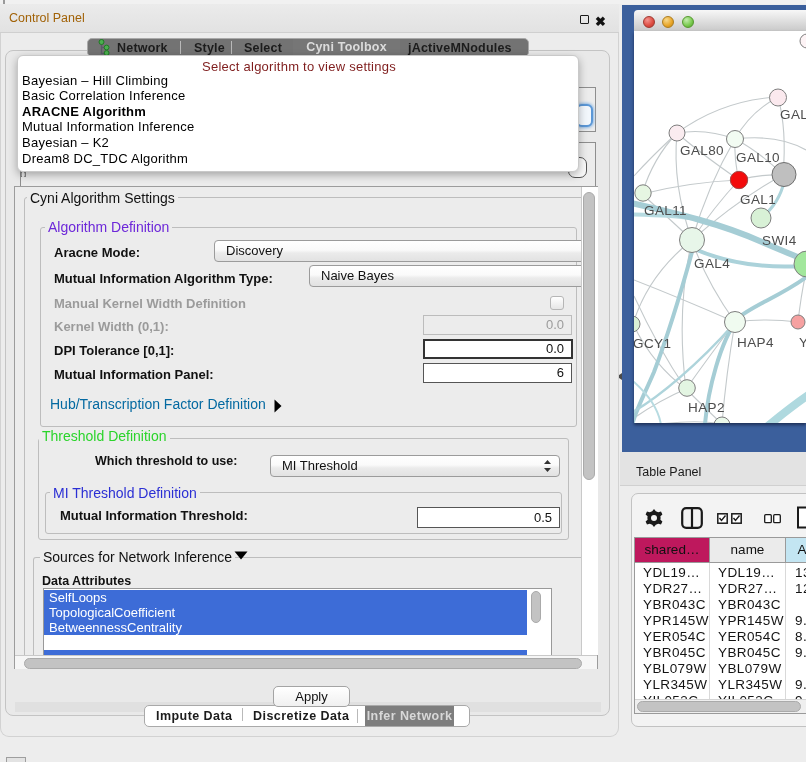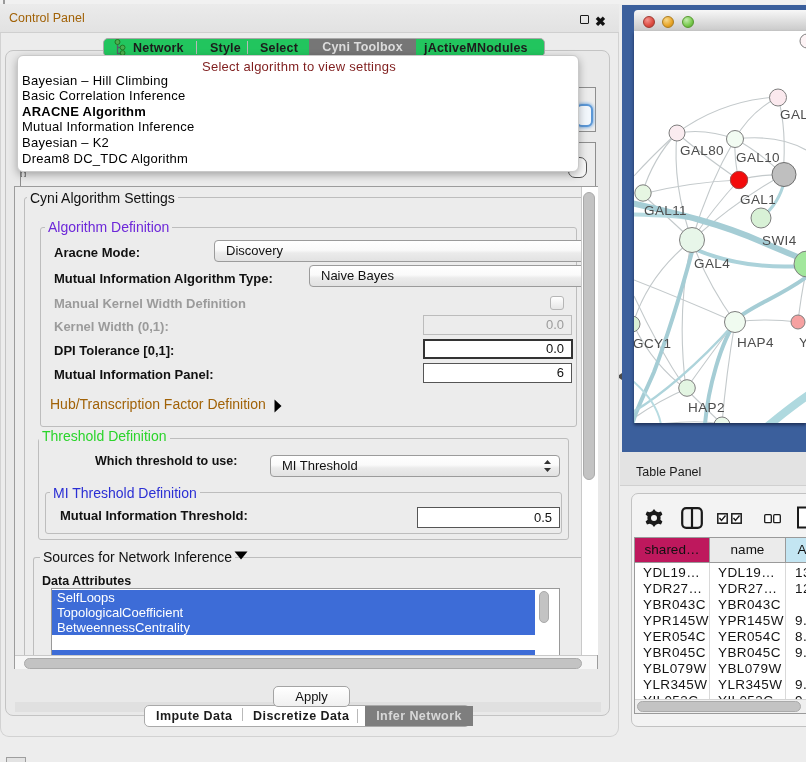--- a/index.html
+++ b/index.html
@@ -8,21 +8,21 @@
 .abs{position:absolute;}
 
 #leftwin{left:0;top:4px;width:619px;height:733px;background:#ececec;
   border-radius:0 0 9px 9px;box-shadow:0 0 0 1px #d2d2d2 inset;}
 #titlebar{left:0;top:0;width:619px;height:28px;
   background:linear-gradient(#ebebeb,#e2e2e2);border-bottom:1px solid #cfcfcf;}
 #titletext{left:9px;top:7px;font-size:12.5px;color:#a16207;}
 #floatbtn{left:580px;top:11px;width:7px;height:7px;border:1.6px solid #1a1a1a;border-radius:1px;}
 #closebtn{left:595px;top:10px;font-size:13px;font-weight:bold;color:#111;}
 
-#tabpill{left:103px;top:34px;width:440px;height:17px;background:#22c55e;border:1px solid #a9a9a9;
+#tabpill{left:87px;top:34px;width:440px;height:17px;background:#737373;border:1px solid #a9a9a9;
   border-radius:5px;font-size:12.5px;font-weight:bold;letter-spacing:0.2px;color:#1c1c1c;}
 .tabsep{position:absolute;top:2px;width:1px;height:13px;background:#b9b9b9;}
 #tabdark{position:absolute;left:205px;top:0;width:107px;height:17px;background:#767676;color:#dcdcdc;
   text-align:center;line-height:17px;}
 
 #innerpanel{left:5px;top:46px;width:603px;height:664px;background:#e9e9e9;
   border:1px solid #c4c4c4;border-radius:8px;}
 
 #fragA{left:20px;top:83px;width:574px;height:43px;border:1px solid #8e8e8e;background:#ececec;}
 #fragAblue{left:576px;top:100px;width:13px;height:19px;border:2px solid #5b97d6;border-radius:6px;
@@ -37,32 +37,32 @@
 .glabel{position:absolute;background:#ececec;padding:0 3px;font-size:14px;line-height:14px;white-space:nowrap;}
 .blabel{position:absolute;font-size:13px;font-weight:bold;color:#111;white-space:nowrap;}
 .gray{color:#9b9b9b !important;}
 .combo{position:absolute;border:1px solid #9b9b9b;border-radius:4px;height:20px;
   background:linear-gradient(#ffffff,#fafafa 45%,#ebebeb 60%,#e2e2e2);
   font-size:13px;color:#111;margin-left:32px;}
 .combotext{position:absolute;left:11px;top:2px;}
 .stepper{position:absolute;right:8px;top:4px;width:7px;height:12px;}
 .field{position:absolute;height:18px;background:#fff;font-size:13px;color:#111;text-align:right;padding-right:7px;}
 
-#datalist{left:36px;top:401px;width:507px;height:66px;background:#fff;border:1px solid #999;}
+#datalist{left:28px;top:401px;width:507px;height:66px;background:#fff;border:1px solid #999;}
 .litem{position:absolute;left:0px;width:478px;height:15px;background:#3d6cd7;color:#fff;
   font-size:13px;padding-left:5px;line-height:15px;}
 
 .thumb{position:absolute;background:#c3c3c3;border:1px solid #aaa;border-radius:6px;}
 
 #applybtn{left:273px;top:682px;width:75px;height:19px;z-index:5;border:1px solid #a4a4a4;border-radius:5px;
   background:linear-gradient(#ffffff,#f0f0f0);text-align:center;line-height:19px;font-size:13px;color:#111;}
 #botband{left:15px;top:698px;width:586px;height:10px;background:#e0e0e0;}
 #bottabs{left:144px;top:701px;width:324px;height:20px;background:#fff;border:1px solid #a9a9a9;
   border-radius:5px;font-size:12.5px;font-weight:bold;letter-spacing:0.45px;color:#1c1c1c;}
-#botdark{position:absolute;left:220px;top:0;width:108px;height:20px;background:#7e7e7e;color:#d8d8d8;
+#botdark{position:absolute;left:220px;top:0;width:89px;height:20px;background:#7e7e7e;color:#d8d8d8;
   text-align:center;line-height:20px;}
 
 #popup{left:17px;top:55px;width:560px;height:115px;background:#ffffff;border:1px solid #c9c9c9;
   border-radius:6px;box-shadow:0 3px 8px rgba(0,0,0,.3);font-size:13px;letter-spacing:0.25px;color:#000;}
 .pitem{position:absolute;left:4px;height:15.6px;line-height:15.6px;white-space:nowrap;}
 
 #netwin{left:622px;top:5px;width:184px;height:447px;background:#3b5f9c;}
 #nettitle{left:12px;top:5px;width:172px;height:21px;border-radius:4px 0 0 0;
   background:linear-gradient(#f7f7f7,#c9c9c9);border-bottom:1px solid #7a7a7a;}
 .tl{position:absolute;top:6px;width:10px;height:10px;border-radius:50%;}
@@ -150,21 +150,21 @@
 
         <div class="blabel gray" style="left:39px;top:132px;">Kernel Width (0,1):</div>
         <div class="field" style="left:408px;top:128px;width:140px;border:1px solid #bcbcbc;background:#ececec;color:#9b9b9b;line-height:18px;">0.0</div>
 
         <div class="blabel" style="left:39px;top:156px;">DPI Tolerance [0,1]:</div>
         <div class="field" style="left:408px;top:152px;width:139px;height:16px;border:2px solid #333;line-height:16px;">0.0</div>
 
         <div class="blabel" style="left:39px;top:180px;">Mutual Information Panel:</div>
         <div class="field" style="left:408px;top:176px;width:140px;border:1px solid #555;line-height:18px;">6</div>
 
-        <div class="abs" style="left:35px;top:209px;font-size:14px;color:#a16207;white-space:nowrap;">Hub/Transcription Factor Definition</div>
+        <div class="abs" style="left:35px;top:209px;font-size:14px;color:#0369a1;white-space:nowrap;">Hub/Transcription Factor Definition</div>
         <svg class="abs" style="left:259px;top:212px;" width="8" height="14" viewBox="0 0 8 14">
             <path d="M0.5 0.5 L7.5 7 L0.5 13.5 Z" fill="#000"></path>
           </svg>
 
         <div class="group" style="left:23px;top:251px;width:529px;height:100px;"></div>
         <div class="glabel" style="left:24px;top:242px;color:#2bd42b;">Threshold Definition</div>
 
         <div class="blabel" style="left:80px;top:267px;font-size:12.5px;">Which threshold to use:</div>
         <div class="combo" style="left:223px;top:268px;width:288px;">
           <span class="combotext">MI Threshold</span>

